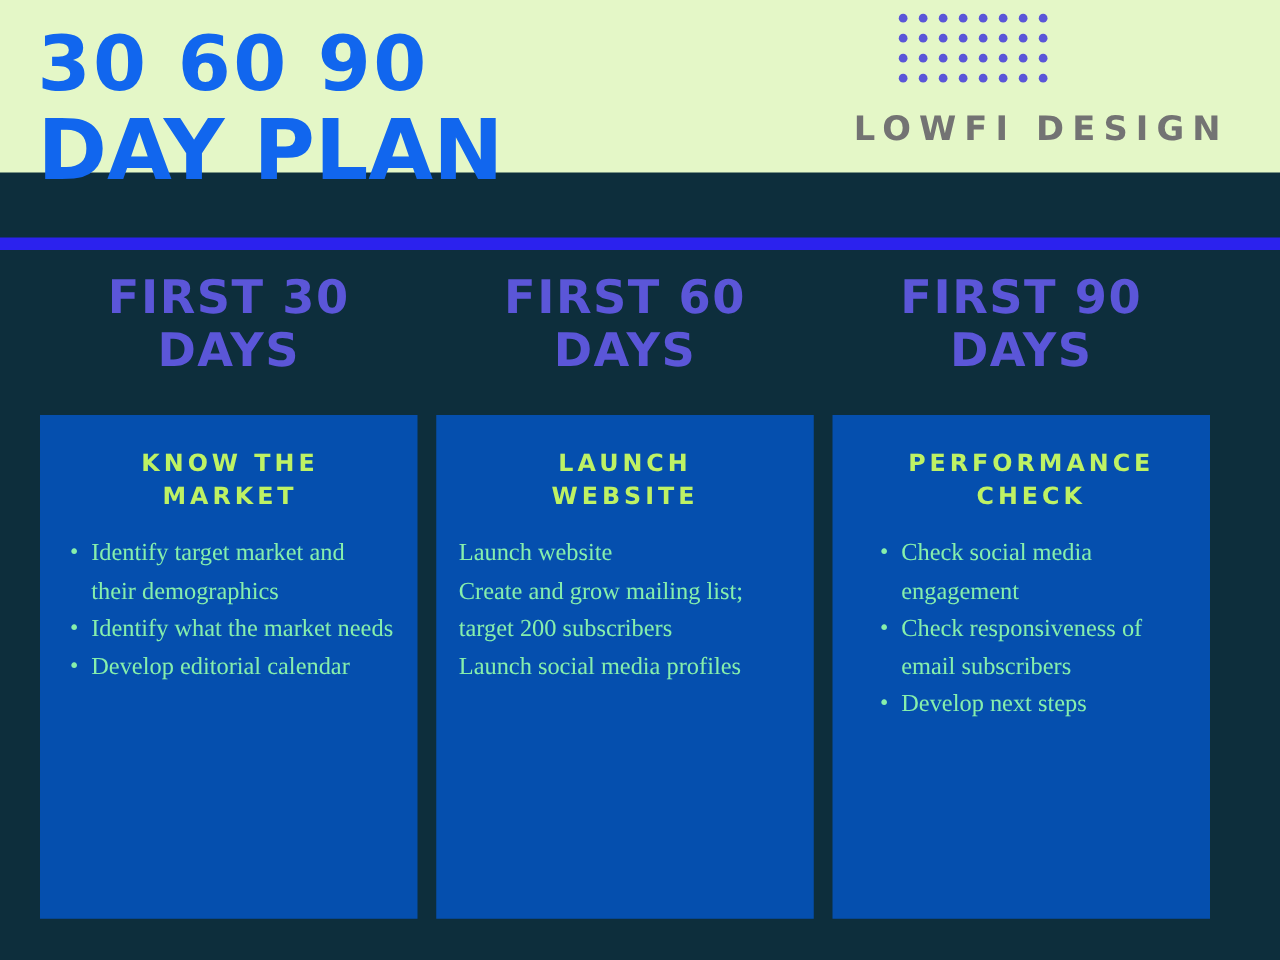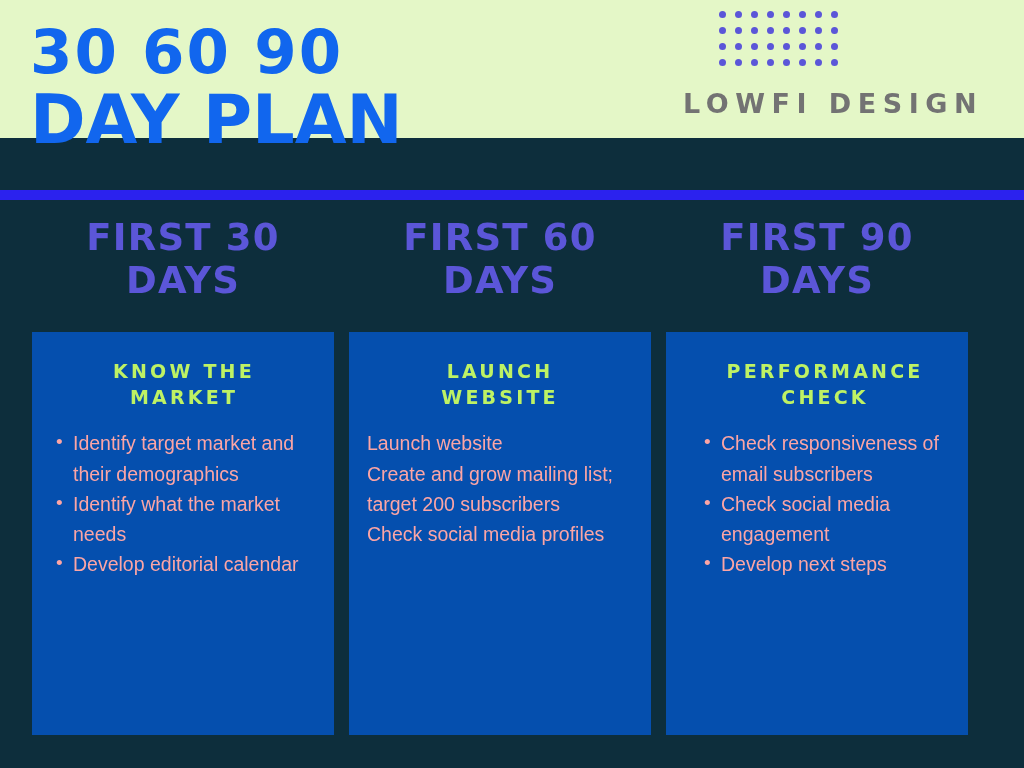--- a/index.html
+++ b/index.html
@@ -118,22 +118,22 @@
     font-weight:bold;
     font-size:19px;
     letter-spacing:3.2px;
     line-height:1.35;
     text-align:center;
     white-space:pre-line;
     margin-bottom:18px;
   }
 
   .card-body {
-    color:#fca5a5;
-    font-family:Liberation Sans, sans-serif;
+    color:#86efac;
+    font-family:Liberation Serif, serif;
     font-size:19.5px;
     line-height:1.55;
   }
 
   .card-body ul {
     list-style:none;
     padding:0; margin:0;
   }
   .card-body li {
     position:relative;
@@ -227,34 +227,34 @@
       </div>
       <div class="column">
         <div class="col-heading">FIRST 60
 DAYS</div>
         <div class="card c2">
           <div class="card-title">LAUNCH
 WEBSITE</div>
           <div class="card-body">
             <span class="plain-line">Launch website</span>
             <span class="plain-line">Create and grow mailing list; target 200 subscribers</span>
-            <span class="plain-line">Check social media profiles</span>
+            <span class="plain-line">Launch social media profiles</span>
           </div>
         </div>
       </div>
       <div class="column">
         <div class="col-heading">FIRST 90
 DAYS</div>
         <div class="card c3">
           <div class="card-title">PERFORMANCE
 CHECK</div>
           <div class="card-body">
             <ul>
+              <li>Check social media engagement</li>
               <li>Check responsiveness of email subscribers</li>
-              <li>Check social media engagement</li>
               <li>Develop next steps</li>
             </ul>
           </div>
         </div>
       </div>
     </div>
 
 </div>
 
 </body></html>

